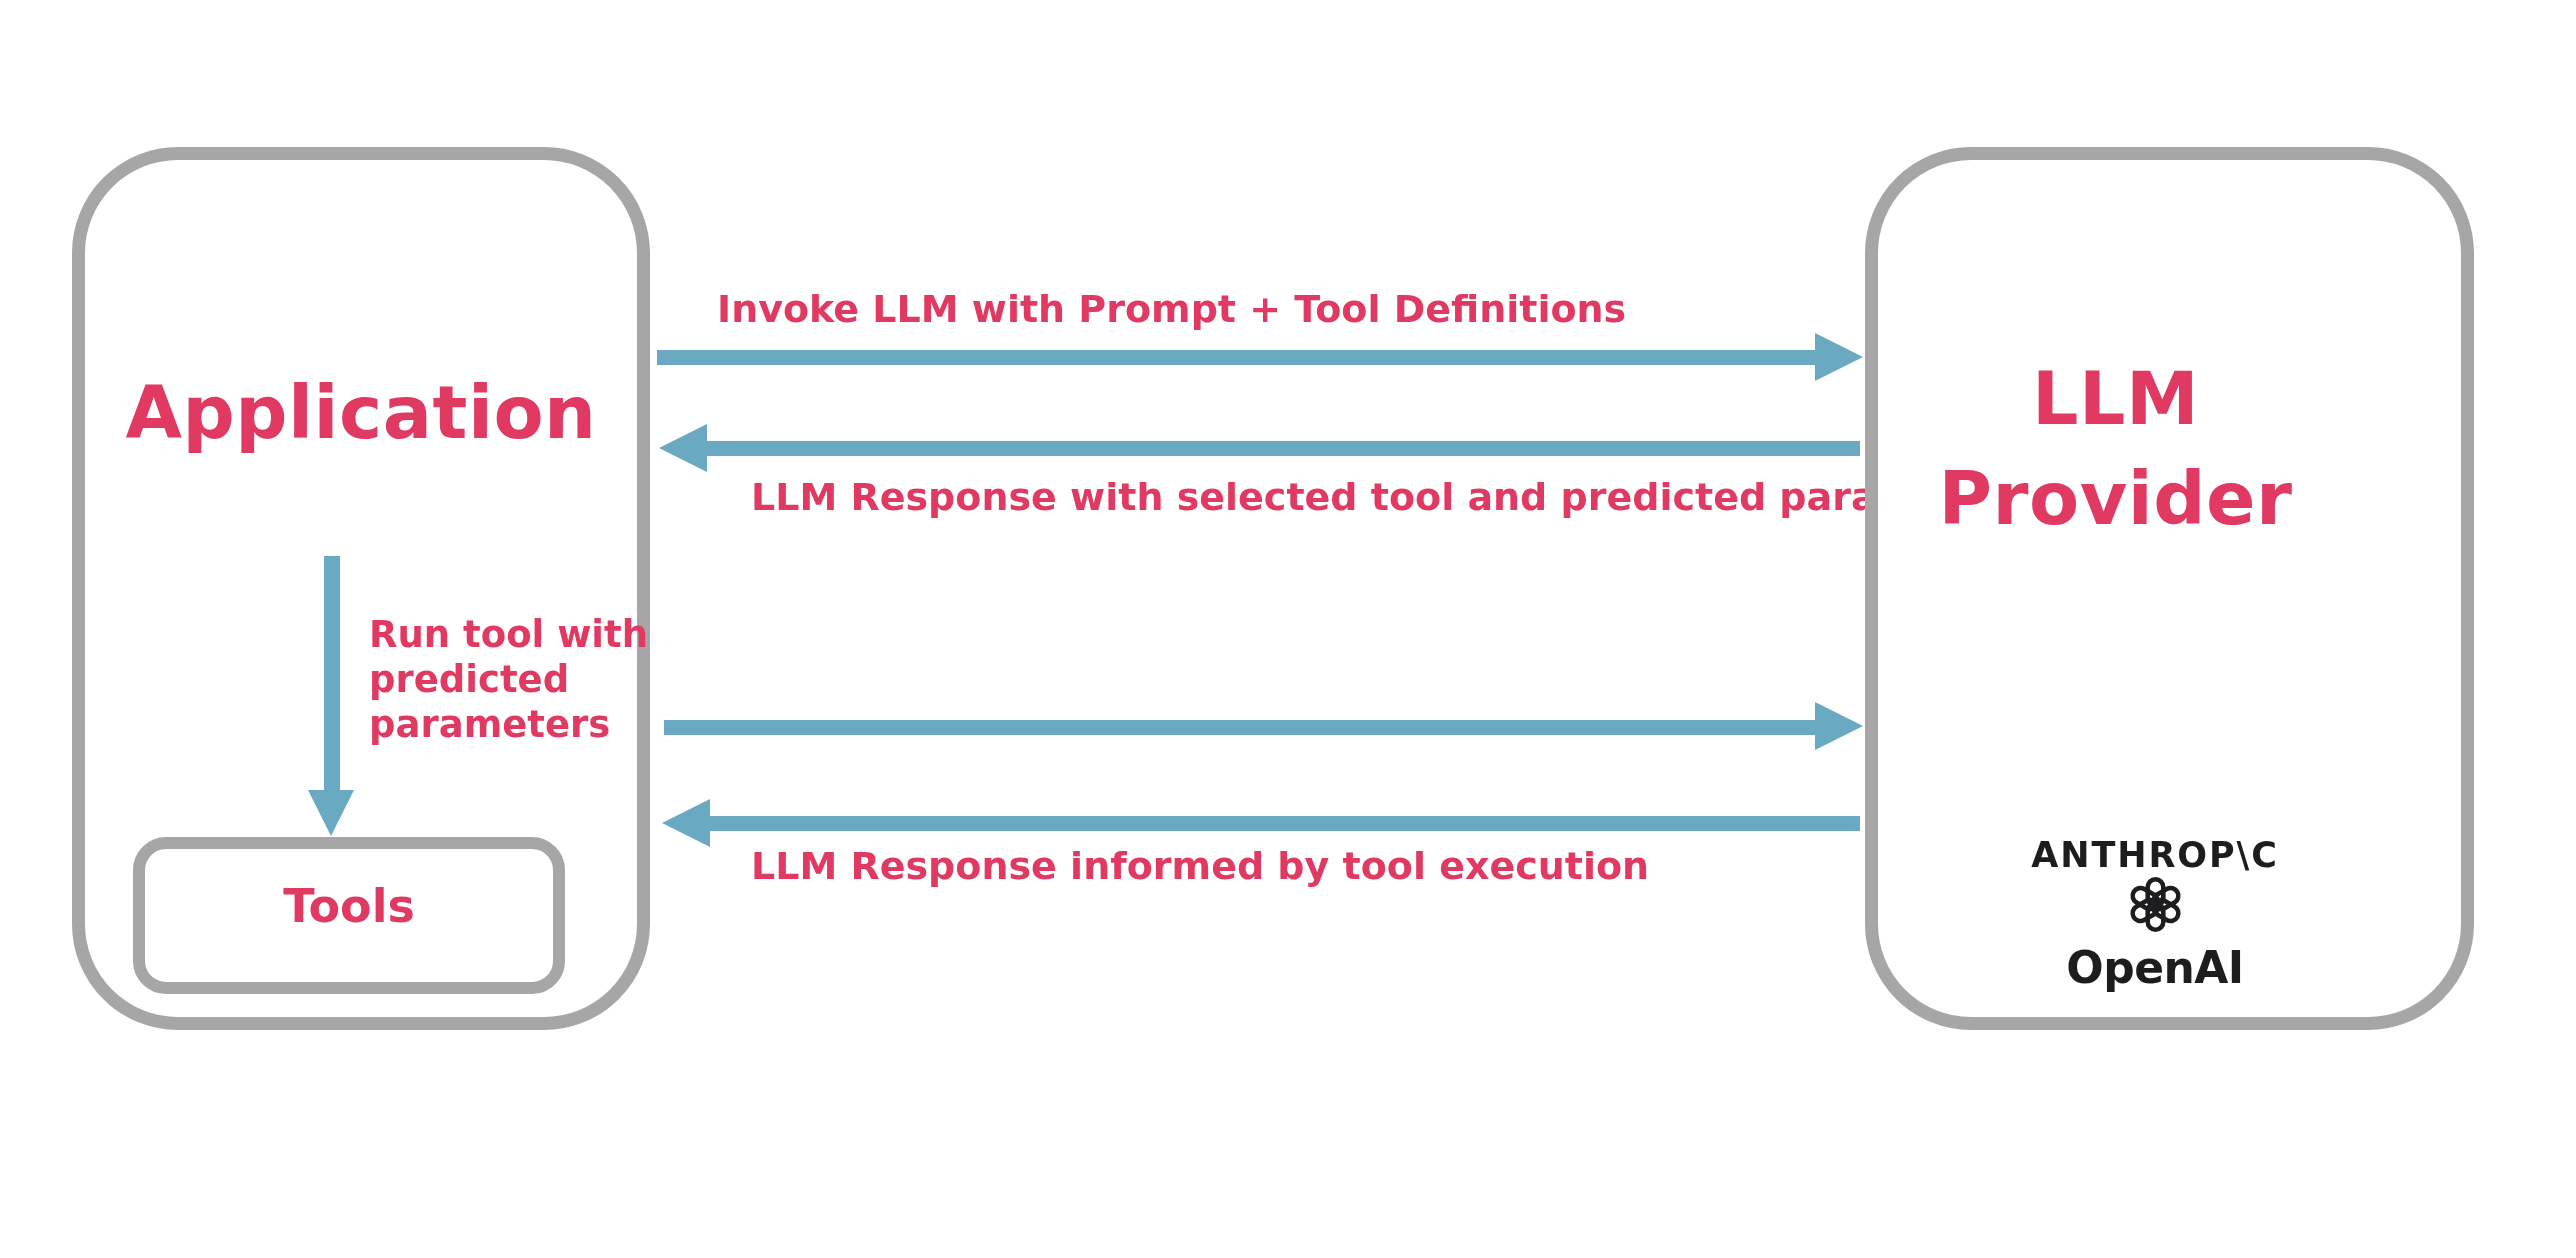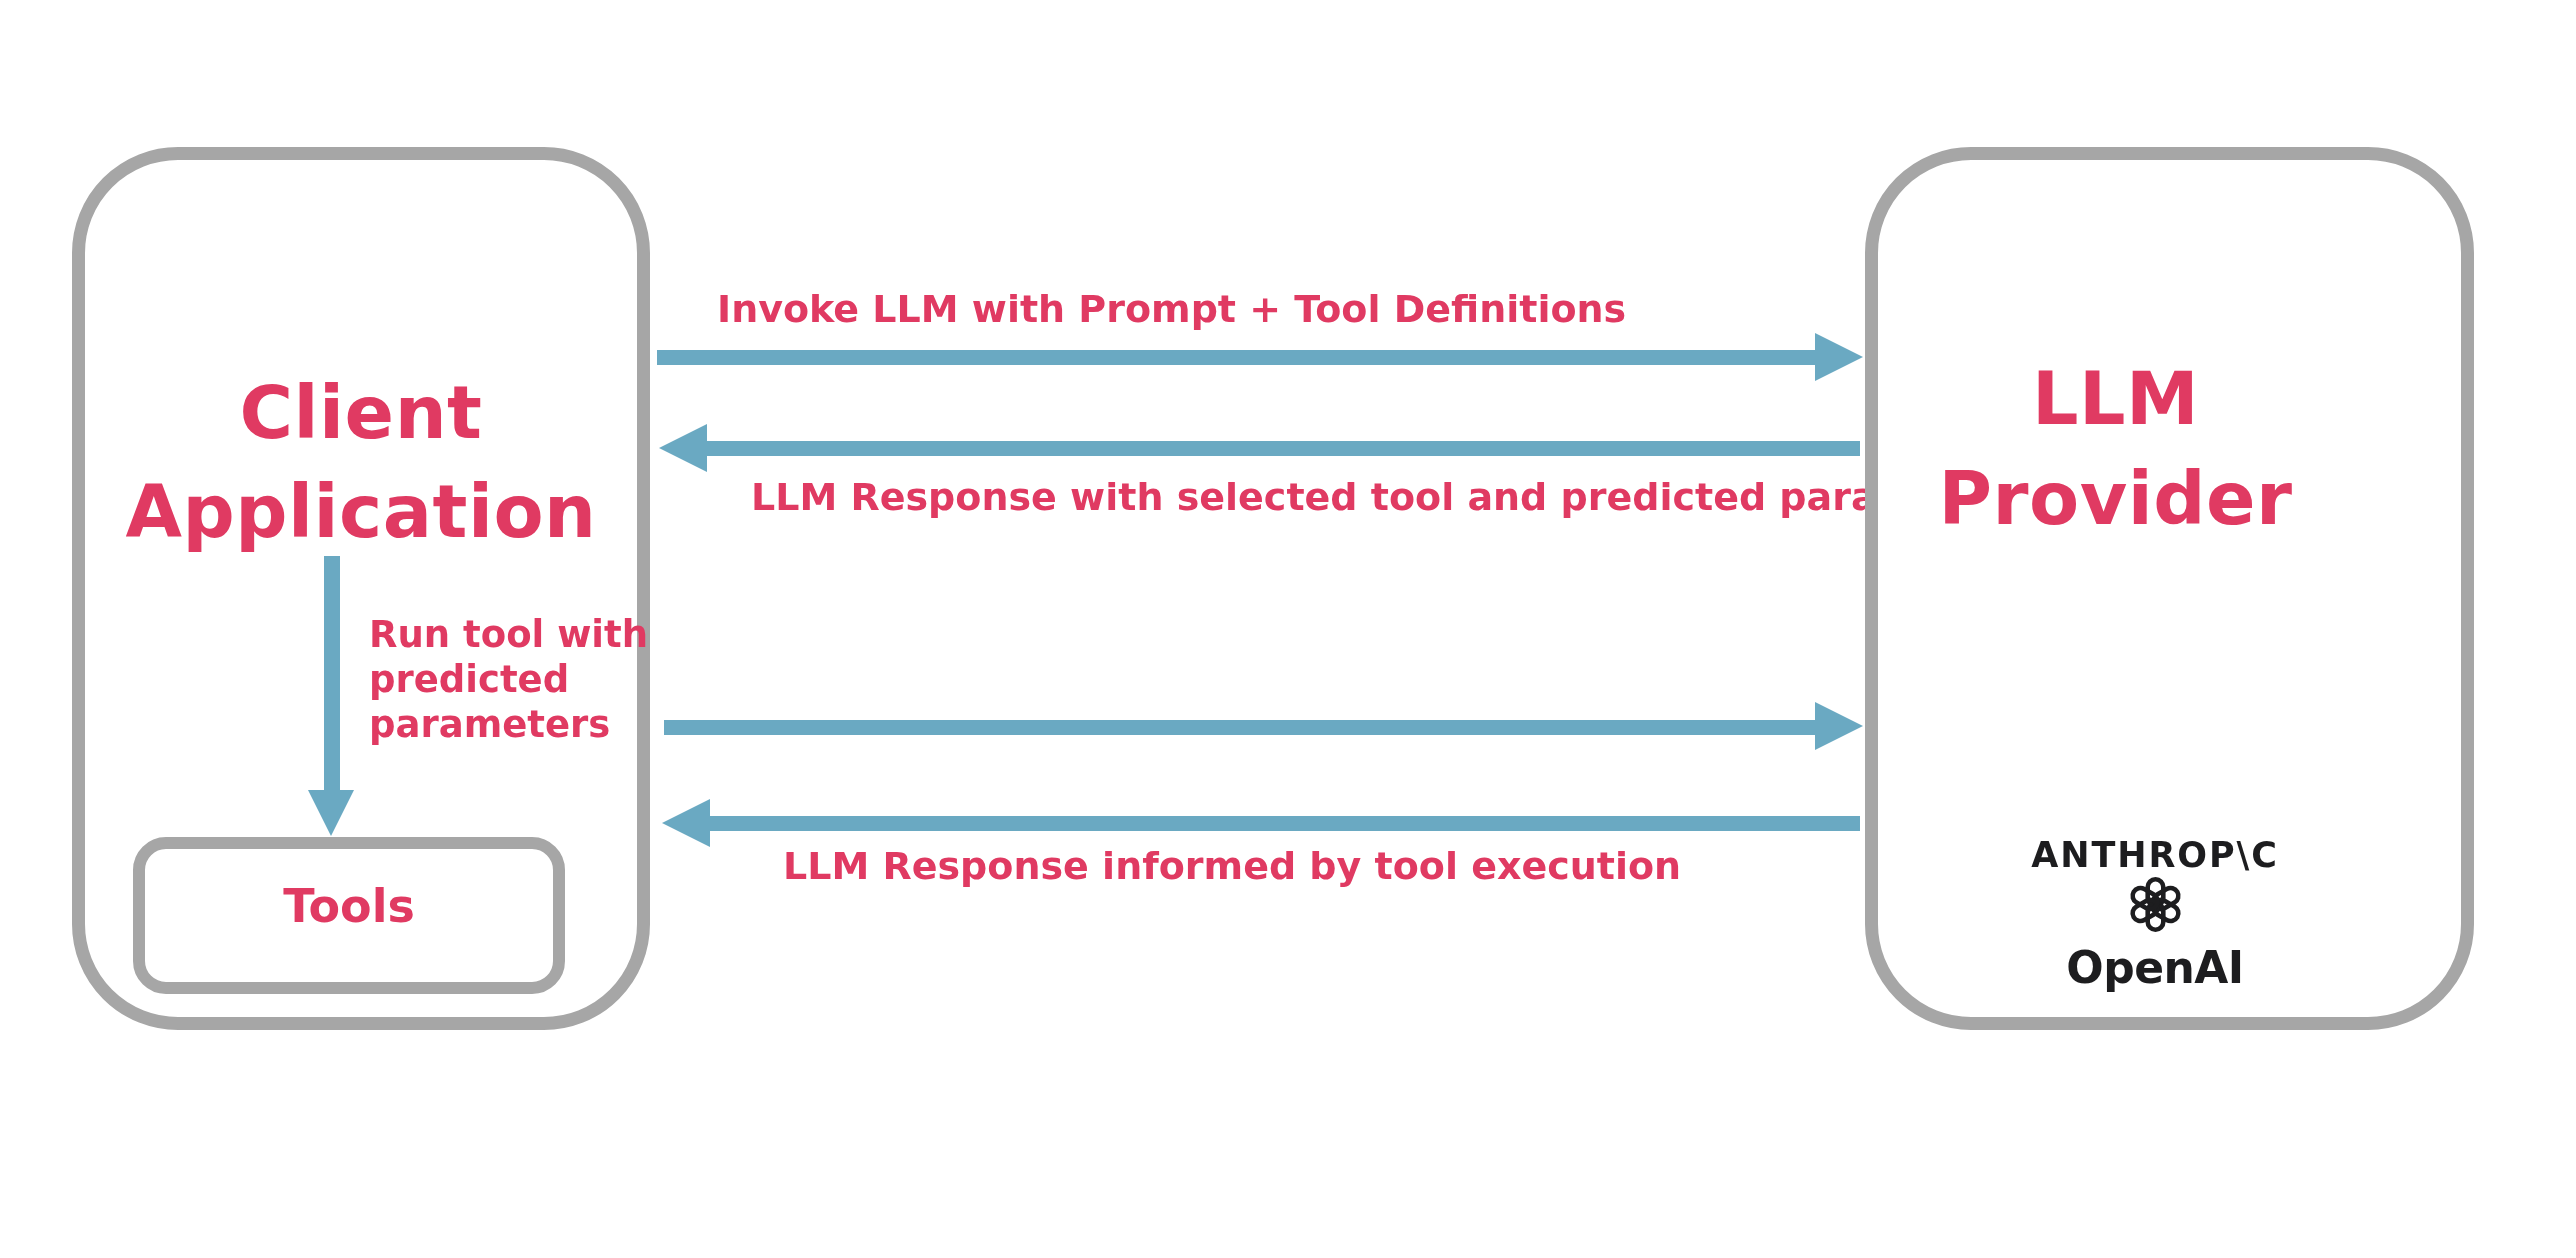--- a/index.html
+++ b/index.html
@@ -82,21 +82,21 @@
   .msg-label {
     font-size: 38px;
     line-height: 44px;
     font-weight: bold;
     color: var(--pink);
     white-space: nowrap;
   }
   .label-1 { left: 717px; top: 287px; }
   .label-2 { left: 751px; top: 475px; }
   .label-3 { left: 722px; top: 660px; }
-  .label-4 { left: 751px; top: 844px; margin-left: 32px; }
+  .label-4 { left: 751px; top: 844px; }
 
   .run-tool-label {
     left: 369px; top: 612px;
     font-size: 37px; line-height: 45px;
     font-weight: bold; color: var(--pink);
   }
   .run-tool-label span { display: block; }
 
   
   .anthropic-wordmark {
@@ -122,21 +122,20 @@
   }
 </style>
 </head>
 <body>
 
 <div id="canvas">
 
   <div class="abs entity-box client-box"></div>
 
   <div class="abs entity-title client-title">
-    <span>Client</span>
     <span>Application</span>
   </div>
 
   <div class="abs shaft-v" style="left:324px; top:556px; height:235px;"></div>
   <div class="abs head-down" style="left:308px; top:790px;"></div>
 
   <div class="abs run-tool-label">
     <span>Run tool with</span>
     <span>predicted</span>
     <span>parameters</span>

